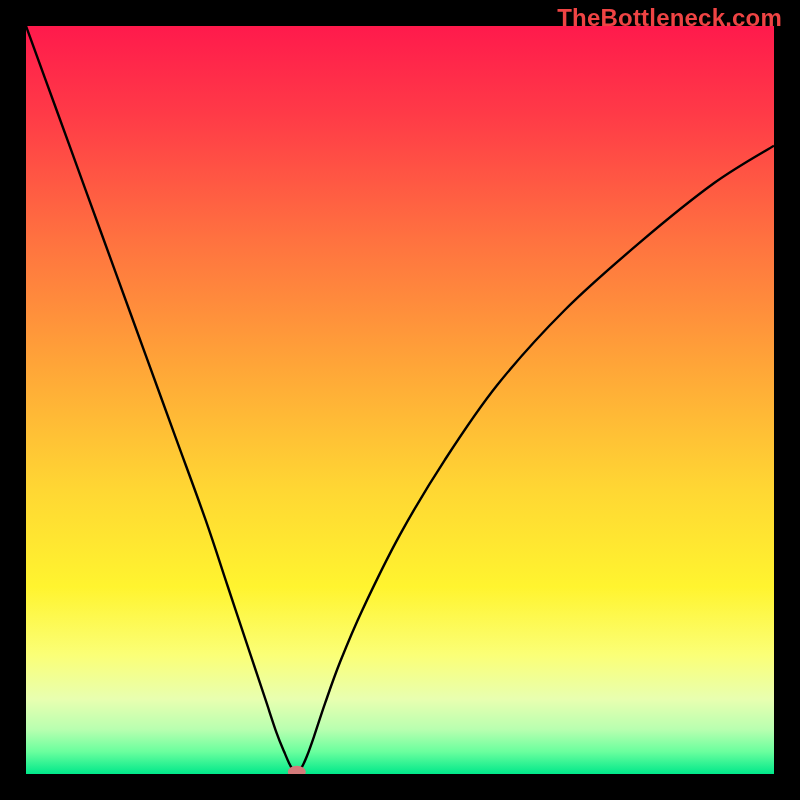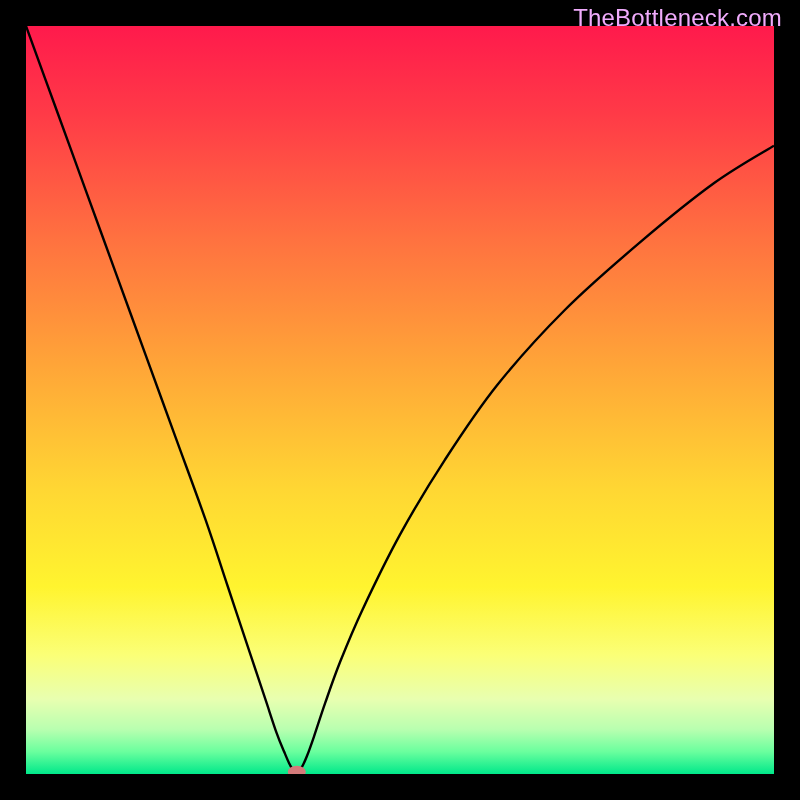--- a/index.html
+++ b/index.html
@@ -15,22 +15,22 @@
     position: relative;
     width: 800px;
     height: 800px;
     background: #000;
   }
   .watermark {
     position: absolute;
     top: 4px;
     right: 18px;
     font-size: 24px;
-    font-weight: 400;
-    color: #f0abfc;
+    font-weight: 700;
+    color: #ef4444;
     letter-spacing: 0.2px;
     z-index: 10;
   }
   .plot-area {
     position: absolute;
     left: 26px;
     top: 26px;
     width: 748px;
     height: 748px;
   }

